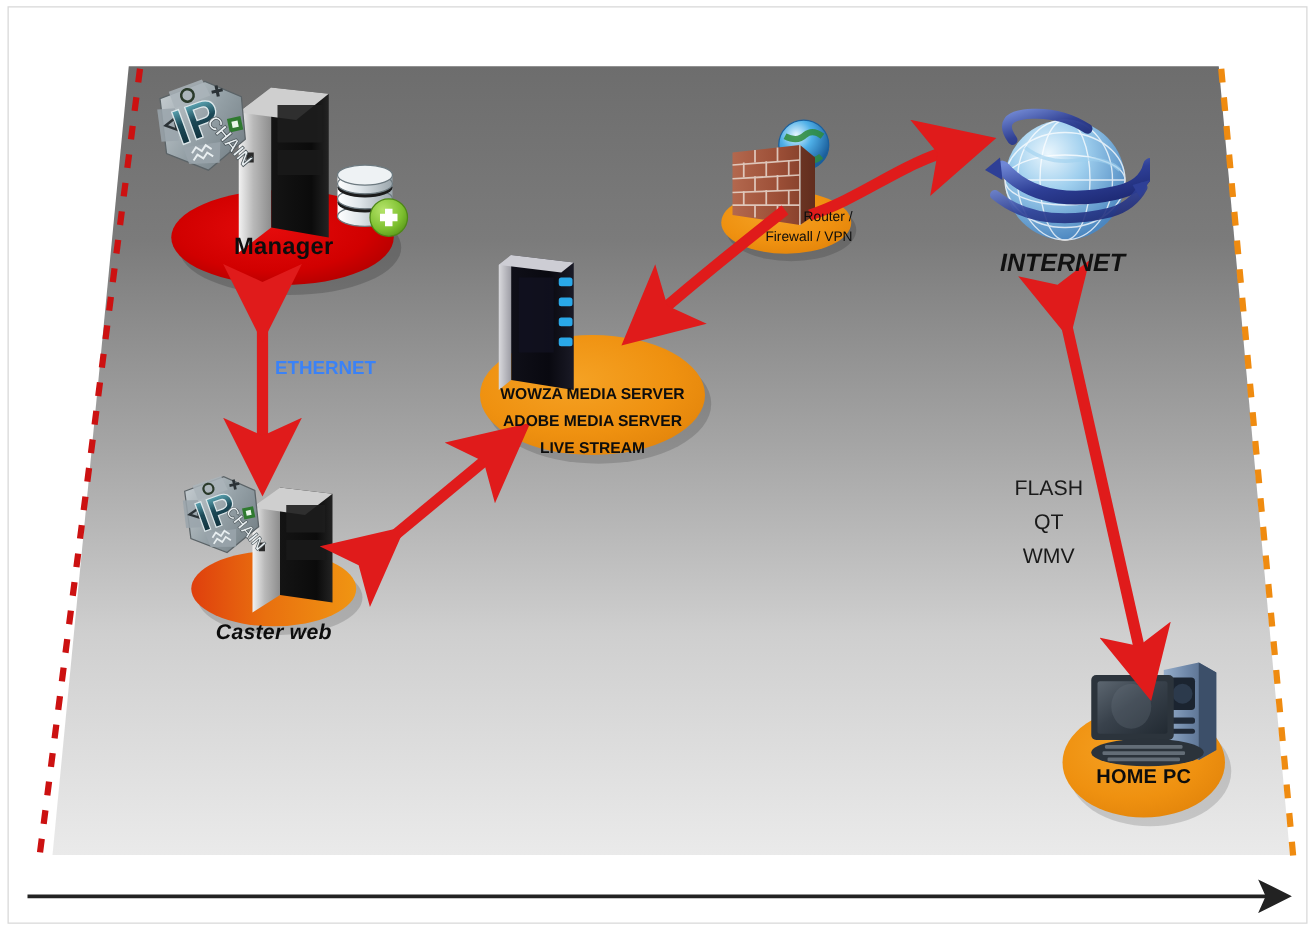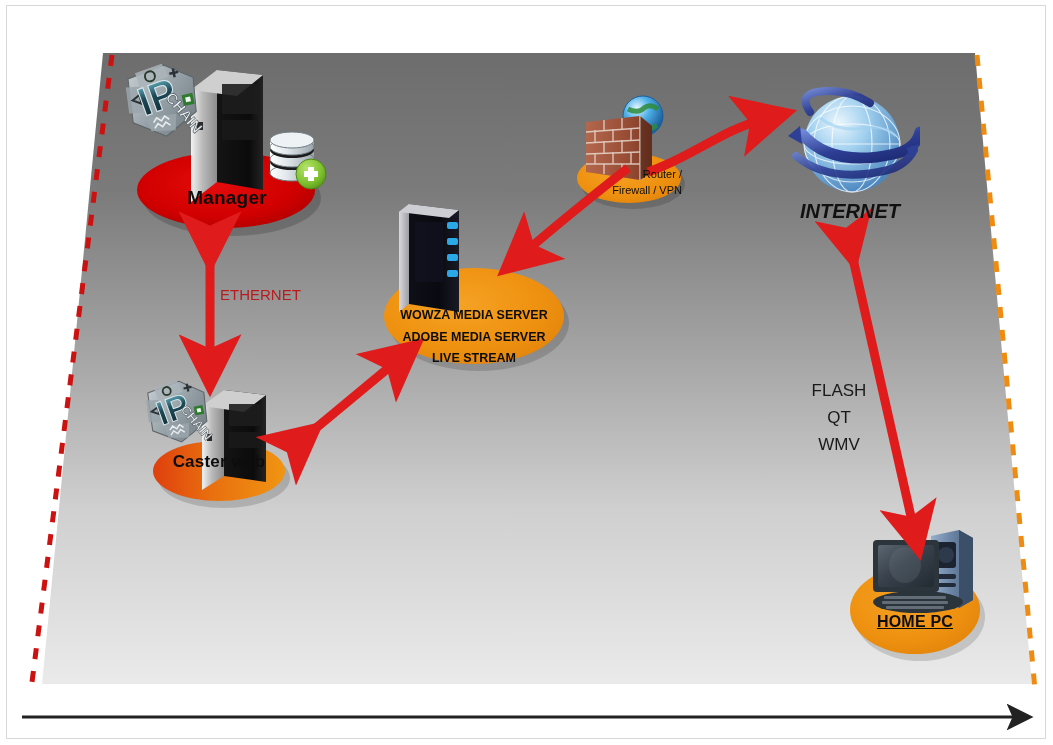--- a/index.html
+++ b/index.html
@@ -16,21 +16,21 @@
   }
   .floor{position:absolute;left:0;top:0;width:1053px;height:700px;}
 
   
   .dash{position:absolute;}
   .ell-label{
     position:absolute;width:100%;text-align:center;color:#0d0d0d;
     font-weight:bold;letter-spacing:.2px;line-height:1.18;
   }
 
-  .lbl{position:absolute;color:#b91c1c;font-weight:normal;white-space:pre;}
+  .lbl{position:absolute;color:#3b82f6;font-weight:bold;white-space:pre;}
 
   .arrow-layer{position:absolute;left:0;top:0;width:1053px;height:745px;}
 
   .bottom-arrow{position:absolute;left:0;top:700px;width:1053px;height:45px;}
 
   
   .tower{position:absolute;}
 </style>
 </head>
 <body>
@@ -343,36 +343,36 @@
     <line x1="298" y1="443" x2="398" y2="360" stroke="#e01b1b" stroke-width="9" marker-start="url(#aR)" marker-end="url(#aR)"></line>
 
     <path d="M628,168 C600,190 560,222 523,254" stroke="#e01b1b" stroke-width="9" fill="none" marker-end="url(#aR)"></path>
     <path d="M648,172 C690,158 722,130 764,119" stroke="#e01b1b" stroke-width="9" fill="none" marker-end="url(#aR)"></path>
 
     <line x1="849" y1="241" x2="914" y2="530" stroke="#e01b1b" stroke-width="9" marker-start="url(#aRs)" marker-end="url(#aRs)"></line>
   </svg>
 
   <div class="ell-label" style="left:137px;top:187px;width:180px;font-size:19px;">Manager</div>
 
-  <div class="ell-label" style="left:153px;top:452px;width:132px;font-size:17px;">Caster web</div>
+  <div class="ell-label" style="left:153px;top:496px;width:132px;font-size:17px;font-style:italic;">Caster web</div>
 
   <div style="position:absolute;left:384px;top:305px;width:180px;text-align:center;color:#0d0d0d;font-weight:bold;font-size:12.5px;line-height:1.72;">
     <div>WOWZA MEDIA SERVER</div>
     <div>ADOBE MEDIA SERVER</div>
     <div>LIVE STREAM</div>
   </div>
 
   <div style="position:absolute;left:577px;top:167px;width:105px;text-align:right;color:#0d0d0d;font-weight:normal;font-size:11px;line-height:1.42;">
     <div>Router /</div>
     <div>Firewall / VPN</div>
   </div>
 
   <div style="position:absolute;left:770px;top:200px;width:160px;text-align:center;color:#111;font-weight:bold;font-style:italic;font-size:20px;">INTERNET</div>
 
-  <div class="ell-label" style="left:845px;top:613px;width:140px;font-size:16px;text-decoration:underline;">HOME PC</div>
+  <div class="ell-label" style="left:845px;top:613px;width:140px;font-size:16px;">HOME PC</div>
 
   <div class="lbl" style="left:220px;top:286px;font-size:15px;">ETHERNET</div>
 
 
   <div style="position:absolute;left:787px;top:377px;width:104px;text-align:center;color:#1a1a1a;font-weight:normal;font-size:17px;line-height:1.6;">
     <div>FLASH</div>
     <div>QT</div>
     <div>WMV</div>
   </div>
 

